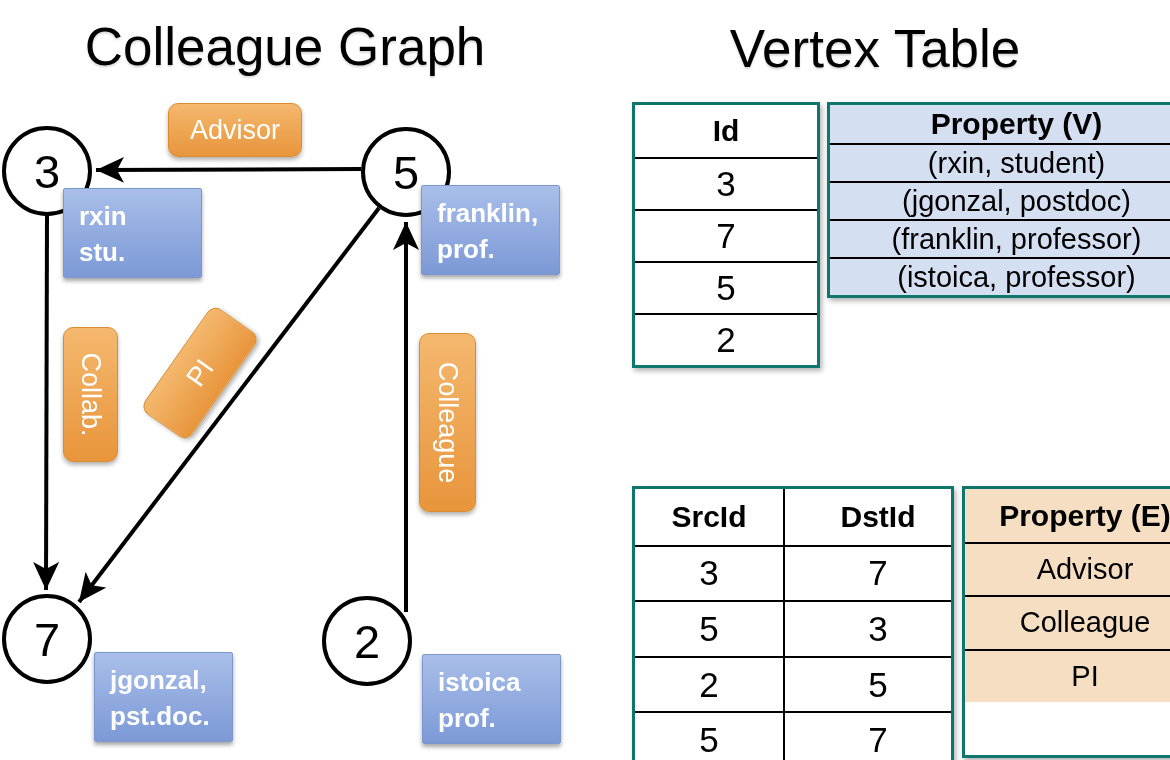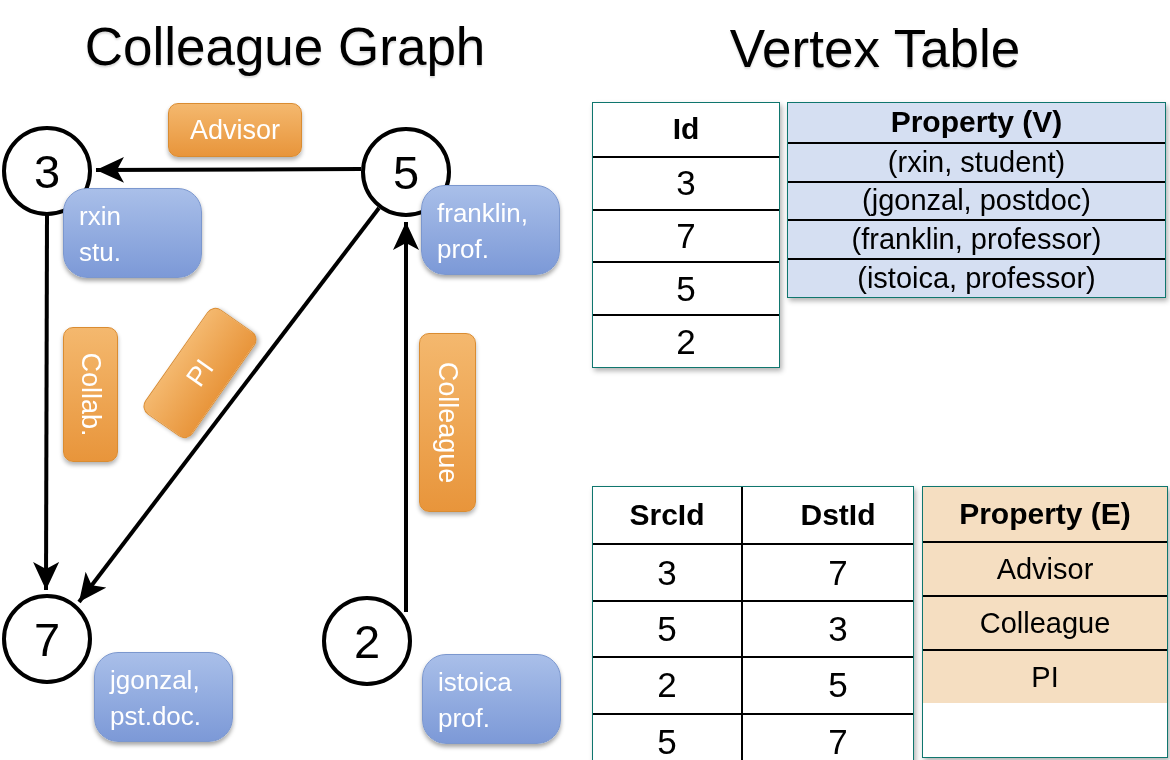--- a/index.html
+++ b/index.html
@@ -25,43 +25,43 @@
   
   .node{position:absolute;width:90px;height:90px;border-radius:50%;
     background:#fff;border:4px solid #000;display:flex;align-items:center;
     justify-content:center;font-size:47px;font-weight:400;z-index:2;}
   .n3{left:2px;top:126px;}
   .n5{left:361px;top:127px;}
   .n7{left:2px;top:594px;}
   .n2{left:322px;top:596px;}
 
   
-  .vbox{position:absolute;width:139px;height:90px;border-radius:24px;z-index:4;
+  .vbox{position:absolute;width:139px;height:90px;border-radius:2px;z-index:4;
     background:linear-gradient(180deg,var(--blue-top),var(--blue-bottom));
     border:1px solid var(--blue-border);color:#fff;font-size:26px;line-height:36px;
-    padding:9px 0 0 15px;box-shadow:0 3px 4px rgba(0,0,0,0.35);}
+    padding:9px 0 0 15px;box-shadow:0 3px 4px rgba(0,0,0,0.35);font-weight:bold;}
   .vb3{left:63px;top:188px;}
   .vb5{left:421px;top:185px;}
   .vb7{left:62px;top:652px;margin-left:32px;}
   .vb2{left:422px;top:654px;}
 
   
   .ebox{position:absolute;z-index:3;border-radius:10px;color:#fff;font-size:27px;
     background:linear-gradient(180deg,var(--orange-top),var(--orange-bottom));
     border:1px solid var(--orange-border);display:flex;align-items:center;
     justify-content:center;box-shadow:0 3px 4px rgba(0,0,0,0.3);white-space:nowrap;}
   .eb-advisor{left:168px;top:103px;width:134px;height:54px;}
   .eb-collab{left:63px;top:327px;width:55px;height:135px;}
   .eb-colleague{left:419px;top:333px;width:57px;height:179px;}
   .eb-pi{left:136px;top:344px;width:128px;height:58px;transform:rotate(-55deg);}
   .vtext{transform:rotate(90deg);white-space:nowrap;}
 
   
-  .tbl{position:absolute;display:grid;border:1px solid #0f766e;background:#fff;
-    box-shadow:2px 3px 5px rgba(0,0,0,0.3);}
+  .tbl{position:absolute;display:grid;border:3px solid #0f766e;background:#fff;
+    box-shadow:2px 3px 5px rgba(0,0,0,0.3);margin-left:40px;}
   .tbl .cell{border-top:2px solid #000;display:flex;align-items:center;
     justify-content:center;font-size:29px;white-space:nowrap;}
   .tbl .cell.r0{border-top:none;}
   .tbl .cell.c2{border-left:2px solid #000;padding-left:20px;}
   .tbl .cell.hdr{font-weight:bold;font-size:30px;}
   .tbl .cell.num{font-size:35px;}
   .vtx-id{left:592px;top:102px;width:188px;height:266px;grid-template-rows:repeat(5,1fr);}
   .vtx-prop{left:787px;top:102px;width:379px;height:196px;grid-template-rows:repeat(5,1fr);}
   .vtx-prop .cell{background:var(--vertex-fill);}
   .edg-id{left:592px;top:486px;width:322px;height:284px;

